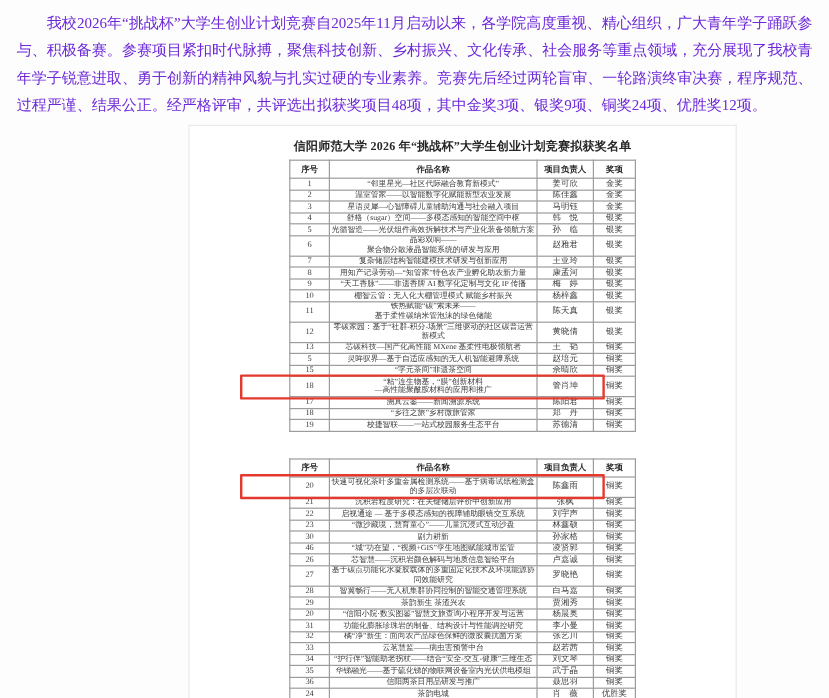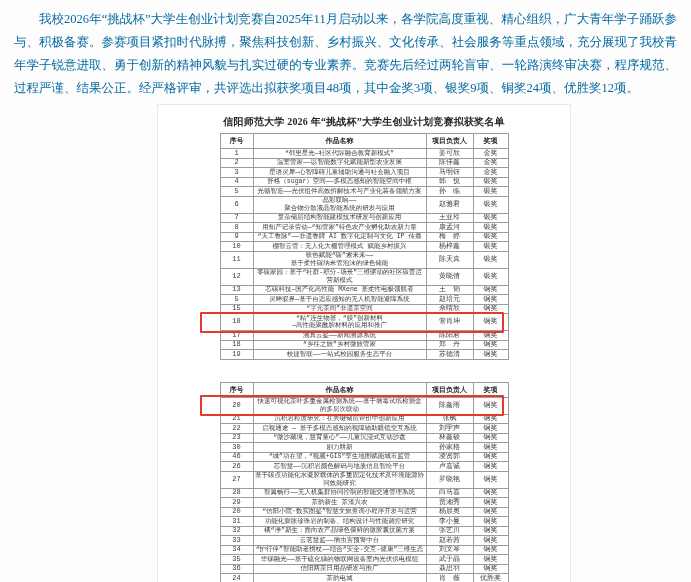--- a/index.html
+++ b/index.html
@@ -11,49 +11,48 @@
     background: #fdfdfd;
     font-family: "Liberation Serif", "DejaVu Serif", serif;
   }
   .intro {
     position: absolute;
     top: 8px;
     left: 14px;
     width: 663px;
     font-size: 12.5px;
     line-height: 23px;
-    color: #0369a1;
+    color: #6d28d9;
     text-align: justify;
     text-indent: 2em;
   }
   .page {
     position: absolute;
     top: 104px;
     left: 157px;
-    width: 414px;
+    width: 457px;
     height: 478px;
     background: #ffffff;
     border: 1px solid #e9e9e9;
     border-bottom: none;
     box-sizing: border-box;
     overflow: hidden;
   }
   .doc-title {
     margin-top: 10px;
     text-align: center;
     font-size: 10px;
     font-weight: bold;
     color: #262626;
     letter-spacing: 0.2px;
   }
   table.award-table {
     border-collapse: collapse;
     margin: 4px auto 0 auto;
     table-layout: fixed;
-    font-family: Liberation Mono, monospace;
   }
   table.award-table.t2 { margin-top: 22px; }
   .award-table th, .award-table td {
     border: 1px solid #9c9c9c;
     text-align: center;
     vertical-align: middle;
     color: #3c3c3c;
     overflow: hidden;
   }
   .award-table th {

